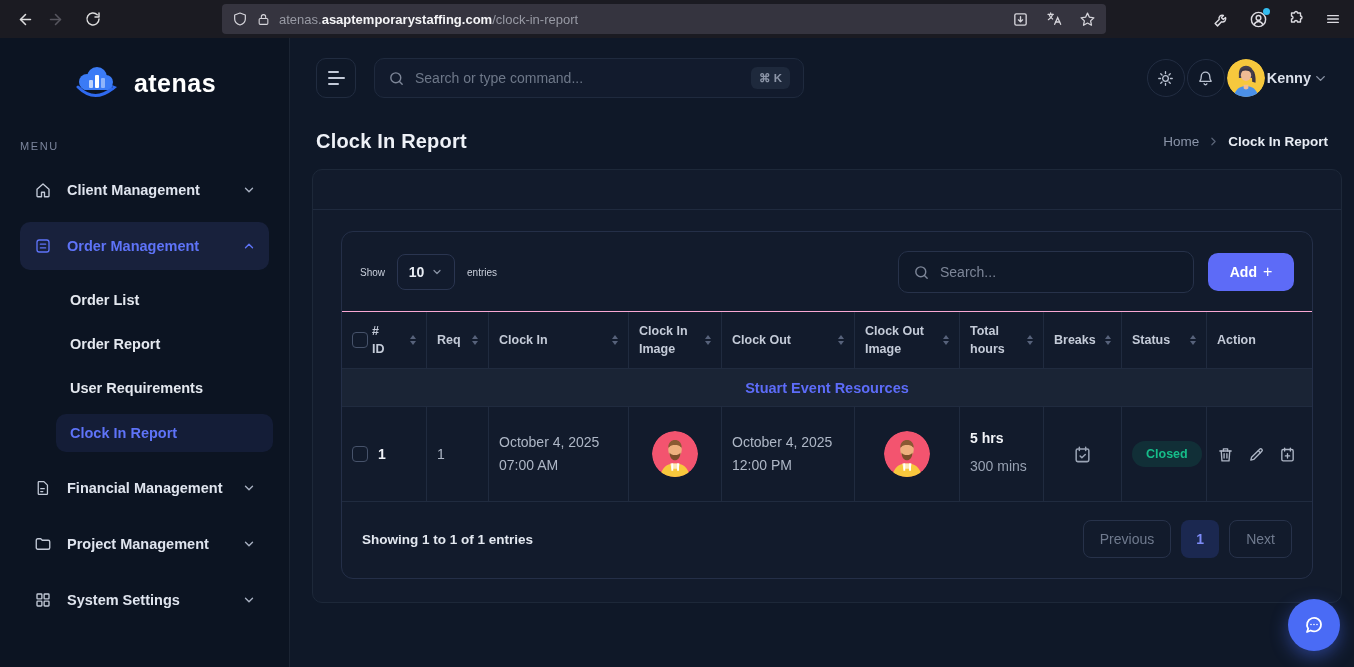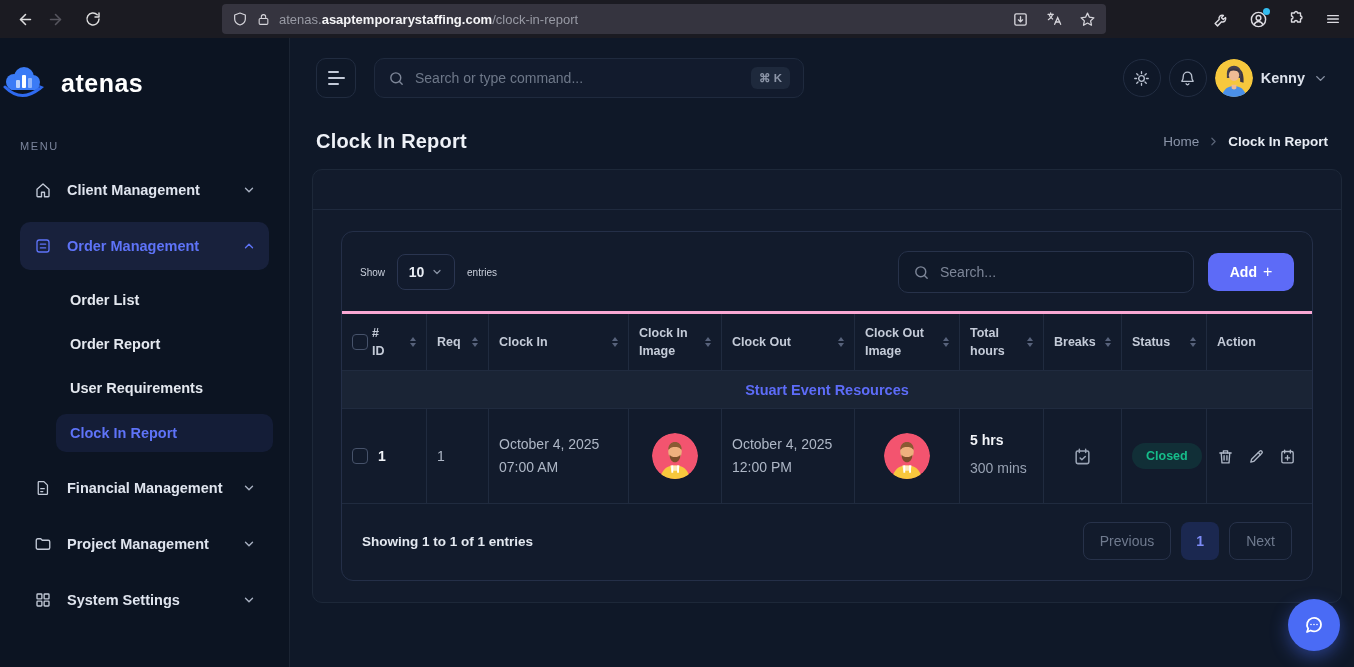--- a/index.html
+++ b/index.html
@@ -18,41 +18,41 @@
   .chrome-right { position:absolute; right:12px; top:0; height:38px; display:flex; align-items:center; gap:19px; color:#dcdbe1; }
   .acct-wrap { position:relative; display:flex; }
   .acct-dot { position:absolute; right:-2px; top:-2px; width:7px; height:7px; border-radius:50%; background:#33bdf0; }
 
   
   .app { display:flex; height:629px; }
   .sidebar { width:290px; background:#0c1422; border-right:1px solid #1b2433; flex-shrink:0; }
   .main { flex:1; position:relative; background:#0f1828; }
 
   
-  .logo { height:90px; display:flex; align-items:center; gap:15px; }
+  .logo { height:90px; display:flex; align-items:center; justify-content:center; gap:15px; }
   .brand { font-size:25px; font-weight:700; color:#ffffff; letter-spacing:.5px; }
   .menu-label { margin:12px 0 14px 20px; font-size:11px; letter-spacing:1.6px; color:#7b859c; }
   .nav-item { display:flex; align-items:center; gap:15px; height:48px; margin:0 20px 8px; padding:0 13px; border-radius:10px; color:#dfe4ee; font-size:14.5px; font-weight:700; cursor:pointer; }
   .nav-item .chev { margin-left:auto; color:#a9b1c2; display:flex; }
   .nav-item.active { background:#18213c; color:#5e73f7; }
   .nav-item.active .chev { color:#5e73f7; }
   .nav-icon { display:flex; width:19px; justify-content:center; }
   .sub-item { display:flex; align-items:center; height:44px; padding-left:70px; color:#e4e8ef; font-size:14.5px; font-weight:600; cursor:pointer; }
   .sub-item.active { margin:4px 16px 6px 56px; padding-left:14px; height:38px; border-radius:10px; background:#141d37; color:#5e73f7; }
 
   
   .topbar { height:80px; display:flex; align-items:center; padding:0 26px; gap:18px; }
   .collapse-btn { width:40px; height:40px; border:1px solid #212c40; border-radius:10px; display:flex; flex-direction:column; justify-content:center; gap:4px; padding-left:11px; cursor:pointer; background:transparent; }
   .collapse-btn i { height:2px; border-radius:2px; background:#c3cad8; display:block; }
   .collapse-btn i:nth-child(1){ width:11px; } .collapse-btn i:nth-child(2){ width:17px; } .collapse-btn i:nth-child(3){ width:11px; }
   .cmd-search { width:430px; height:40px; background:#121b2d; border:1px solid #1f2a3e; border-radius:10px; display:flex; align-items:center; padding:0 13px; gap:10px; }
   .cmd-search input { flex:1; background:transparent; border:none; outline:none; color:#c7cdd9; font-size:14px; font-family:inherit; }
   .cmd-search input::placeholder { color:#6e7889; }
   .kbd { background:#1e293c; border-radius:6px; padding:4px 8px; font-size:11.5px; color:#8d96a8; font-weight:600; }
-  .topbar-right { margin-left:auto; display:flex; align-items:center; gap:8px; }
+  .topbar-right { margin-left:auto; display:flex; align-items:center; gap:2px; }
   .icon-circle { width:38px; height:38px; border-radius:50%; border:1px solid #222d42; display:flex; align-items:center; justify-content:center; color:#b9c1d0; cursor:pointer; }
   .avatar { width:38px; height:38px; border-radius:50%; overflow:hidden; flex-shrink:0; cursor:pointer; }
   .user-name { font-size:14.5px; font-weight:600; color:#dbe0ea; }
   .user-chev { color:#8b94a6; display:flex; cursor:pointer; }
 
   
   .title-row { display:flex; align-items:center; padding:12px 26px 16px; }
   .page-title { font-size:20px; font-weight:800; color:#eef1f7; letter-spacing:.2px; }
   .breadcrumb { margin-left:auto; display:flex; align-items:center; gap:8px; font-size:13.5px; }
   .crumb-home { color:#8b95a9; cursor:pointer; }
@@ -72,21 +72,21 @@
   .controls-right { margin-left:auto; display:flex; align-items:center; gap:14px; }
   .tbl-search { width:296px; height:42px; background:#101929; border:1px solid #27324a; border-radius:10px; display:flex; align-items:center; padding:0 14px; gap:10px; }
   .tbl-search input { flex:1; background:transparent; border:none; outline:none; color:#c7cdd9; font-size:14px; font-family:inherit; }
   .tbl-search input::placeholder { color:#7d8698; }
   .add-btn { min-width:86px; height:38px; background:#5d6bf7; color:#ffffff; border:none; border-radius:10px; font-size:14px; font-weight:700; display:flex; align-items:center; justify-content:center; gap:6px; cursor:pointer; font-family:inherit; }
   .add-btn .plus { font-size:16px; font-weight:400; }
 
   
   .tbl { width:100%; }
   .trow { display:grid; grid-template-columns:85px 62px 140px 93px 133px 105px 84px 78px 85px 1fr; }
-  .thead { border-top:3px solid #f9a8d4; border-bottom:1px solid #202b3f; }
+  .thead { border-top:1px solid #f9a8d4; border-bottom:1px solid #202b3f; }
   .th, .td { border-right:1px solid #202b3f; display:flex; align-items:center; padding:0 10px; min-height:56px; }
   .th:last-child, .td:last-child { border-right:none; }
   .th { font-size:12.5px; font-weight:700; color:#c4cbd8; gap:4px; }
   .th .lbl { line-height:1.45; }
   .w20 { max-width:22px; } .w60 { max-width:60px; } .w46 { max-width:46px; }
   .sort { display:inline-flex; flex-direction:column; gap:2px; margin-left:auto; flex-shrink:0; cursor:pointer; }
   .sort .tu { width:0; height:0; border-left:3.5px solid transparent; border-right:3.5px solid transparent; border-bottom:4.5px solid #57627b; }
   .sort .tdn { width:0; height:0; border-left:3.5px solid transparent; border-right:3.5px solid transparent; border-top:4.5px solid #57627b; }
   .checkbox { width:16px; height:16px; border:1.5px solid #46526a; border-radius:4px; flex-shrink:0; cursor:pointer; }
   .group-row { height:38px; background:#1a2435; display:flex; align-items:center; justify-content:center; border-bottom:1px solid #202b3f; }

